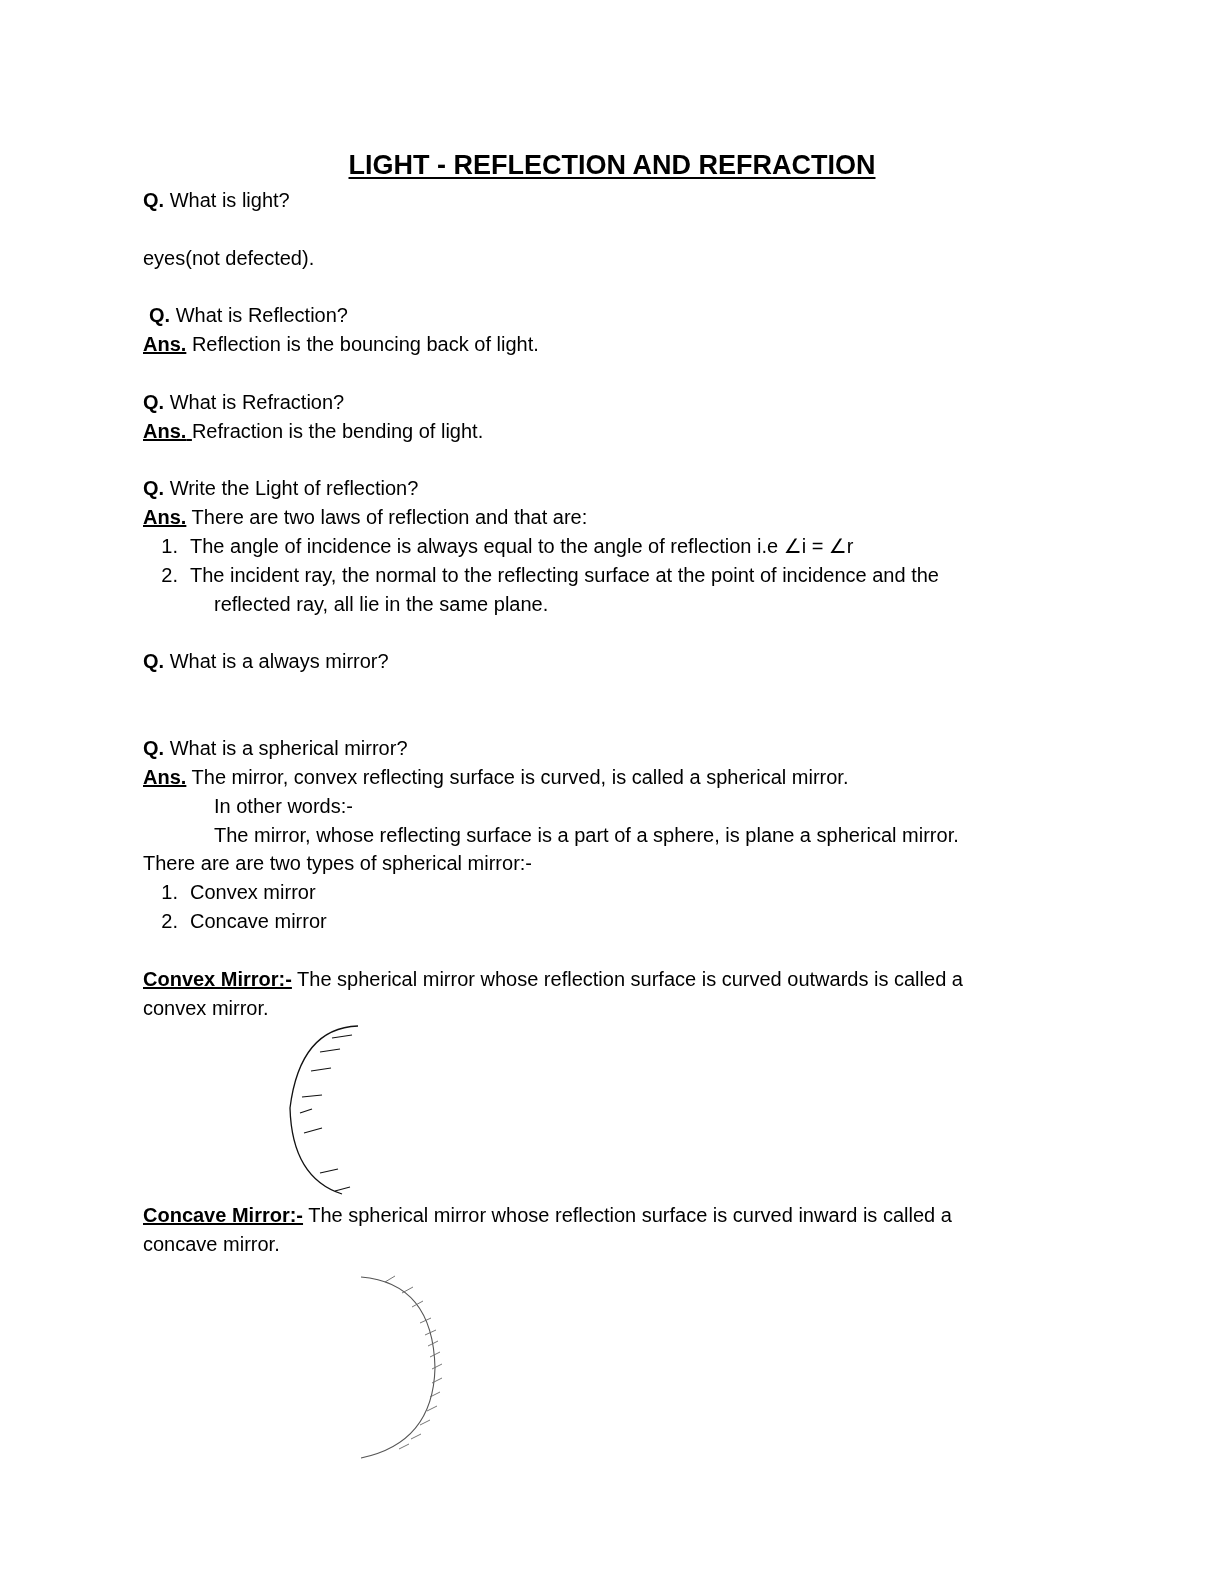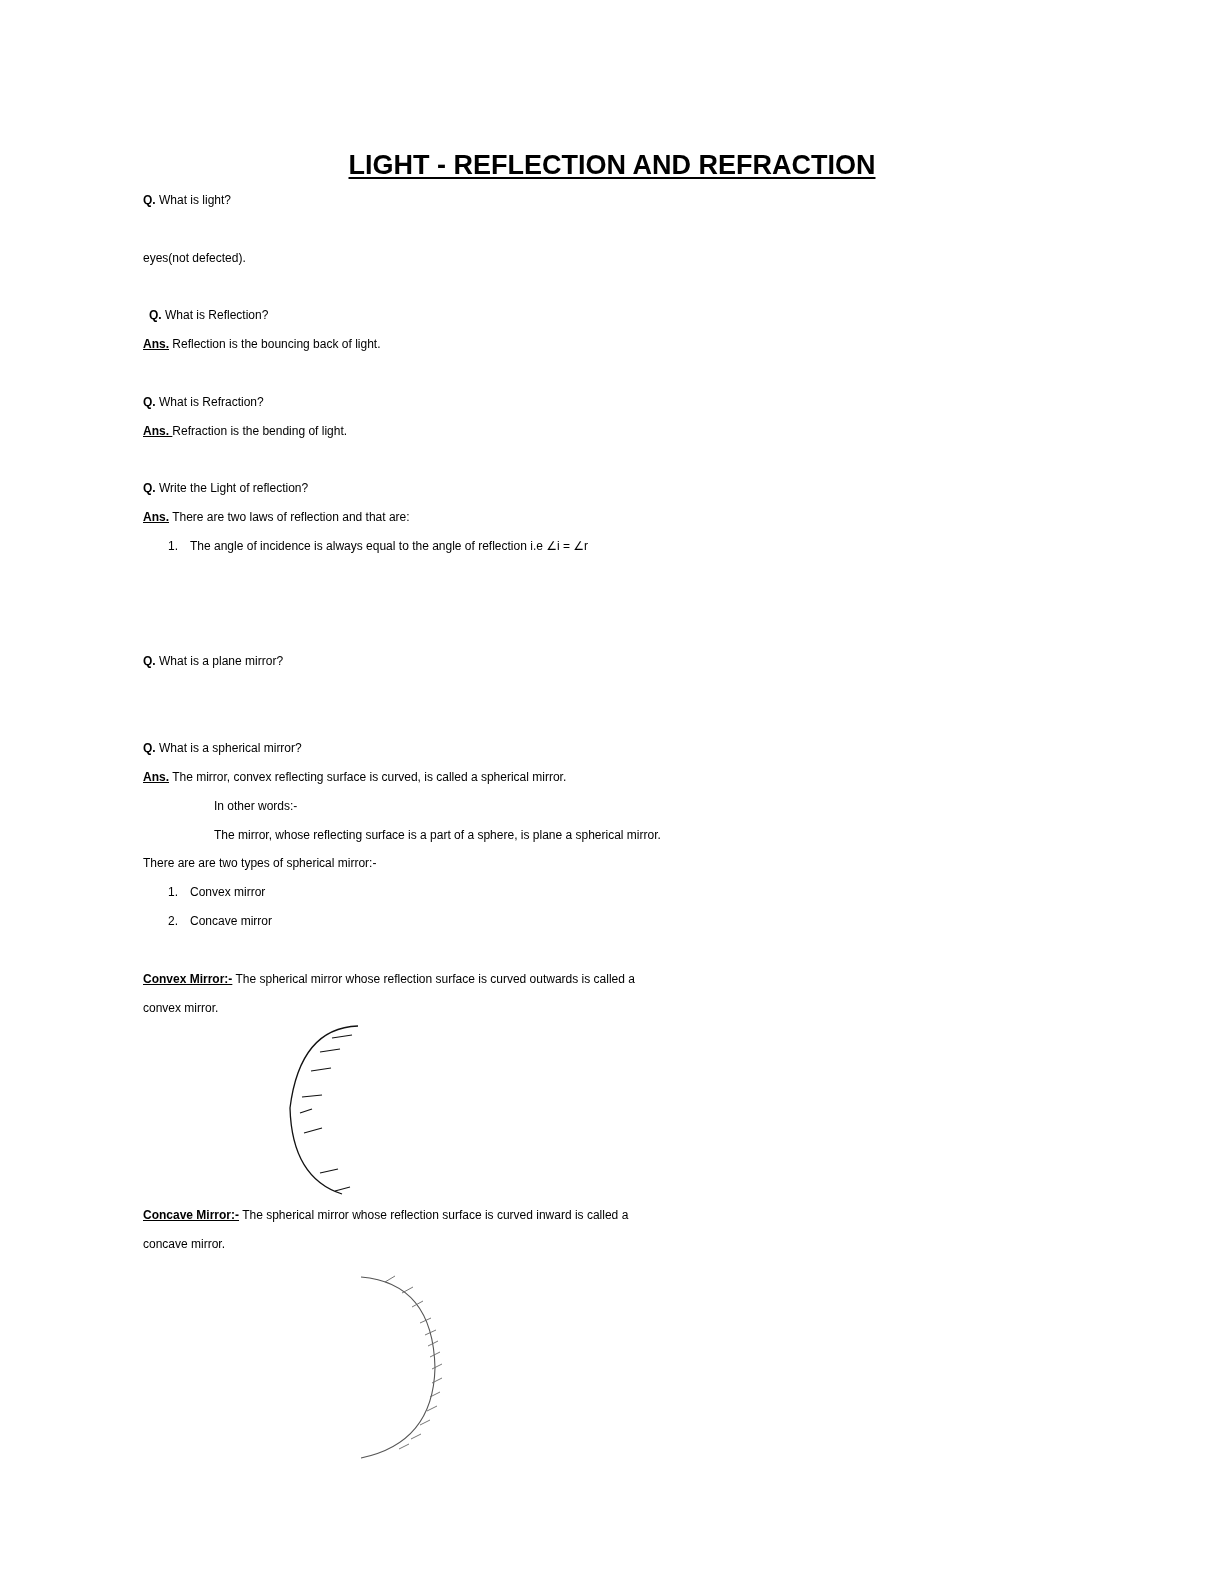--- a/index.html
+++ b/index.html
@@ -1,21 +1,21 @@
 <!DOCTYPE html>
 <html><head>
   <meta charset="utf-8">
   <style>
     html, body { margin: 0; padding: 0; background: #ffffff; }
     body { width: 1224px; height: 1584px; position: relative; overflow: hidden;
       font-family: "Liberation Sans", sans-serif; color: #000; }
     .page { position: absolute; left: 0; top: 8px; width: 1224px; height: 1584px; }
     .title { position: absolute; left: 0; width: 1224px; top: 142px; text-align: center;
       font-size: 27px; font-weight: bold; text-decoration: underline; text-underline-offset: 3px; letter-spacing: 0px; }
-    .line { position: absolute; left: 143px; font-size: 12px; line-height: 29px; white-space: nowrap; }
+    .line { position: absolute; left: 143px; font-size: 20px; line-height: 29px; white-space: nowrap; }
     .b { font-weight: bold; }
     .u { font-weight: bold; text-decoration: underline; }
     .li-num { display: inline-block; width: 35px; text-align: right; margin-right: 12px; }
     svg { position: absolute; overflow: visible; }
   </style>
 </head>
 <body>
 
 <div class="page">
 
@@ -26,22 +26,24 @@
 
   <div class="line" style="top:293px; left:149px"><span class="b">Q.</span><span> What is  Reflection?</span></div>
   <div class="line" style="top:322px"><span class="u">Ans.</span><span> Reflection is the bouncing back of light.</span></div>
 
   <div class="line" style="top:380px"><span class="b">Q.</span><span> What is Refraction?</span></div>
   <div class="line" style="top:409px"><span class="u"><span>Ans.</span>&nbsp;</span><span>Refraction is the bending of light.</span></div>
 
   <div class="line" style="top:466px"><span class="b">Q.</span><span> Write the Light of reflection?</span></div>
   <div class="line" style="top:495px"><span class="u">Ans.</span><span> There are two laws of reflection and that are:</span></div>
   <div class="line" style="top:524px"><span class="li-num">1.</span><span>The angle of incidence is always equal to the angle of reflection i.e ∠i = ∠r</span></div>
+  <div class="line" style="top:553px"><span class="li-num">2.</span><span>The incident ray, the normal to the reflecting surface at the point of incidence and the</span></div>
+  <div class="line" style="top:582px; left:214px">reflected ray, all lie in the same plane.</div>
 
-  <div class="line" style="top:639px"><span class="b">Q.</span><span> What is a plane mirror?</span></div>
+  <div class="line" style="top:639px"><span class="b">Q.</span><span> What is a always mirror?</span></div>
 
   <div class="line" style="top:726px"><span class="b">Q.</span><span> What is a spherical mirror?</span></div>
   <div class="line" style="top:755px"><span class="u">Ans.</span><span> The mirror, convex reflecting surface is curved, is called a spherical mirror.</span></div>
   <div class="line" style="top:784px; left:214px">In other words:-</div>
   <div class="line" style="top:813px; left:214px">The mirror, whose reflecting surface is a part of a sphere, is plane a spherical mirror.</div>
   <div class="line" style="top:841px">There are are two types of spherical mirror:-</div>
   <div class="line" style="top:870px"><span class="li-num">1.</span><span>Convex mirror</span></div>
   <div class="line" style="top:899px"><span class="li-num">2.</span><span>Concave mirror</span></div>
 
   <div class="line" style="top:957px"><span class="u">Convex Mirror:-</span><span> The spherical mirror whose reflection surface is curved outwards is called a</span></div>

